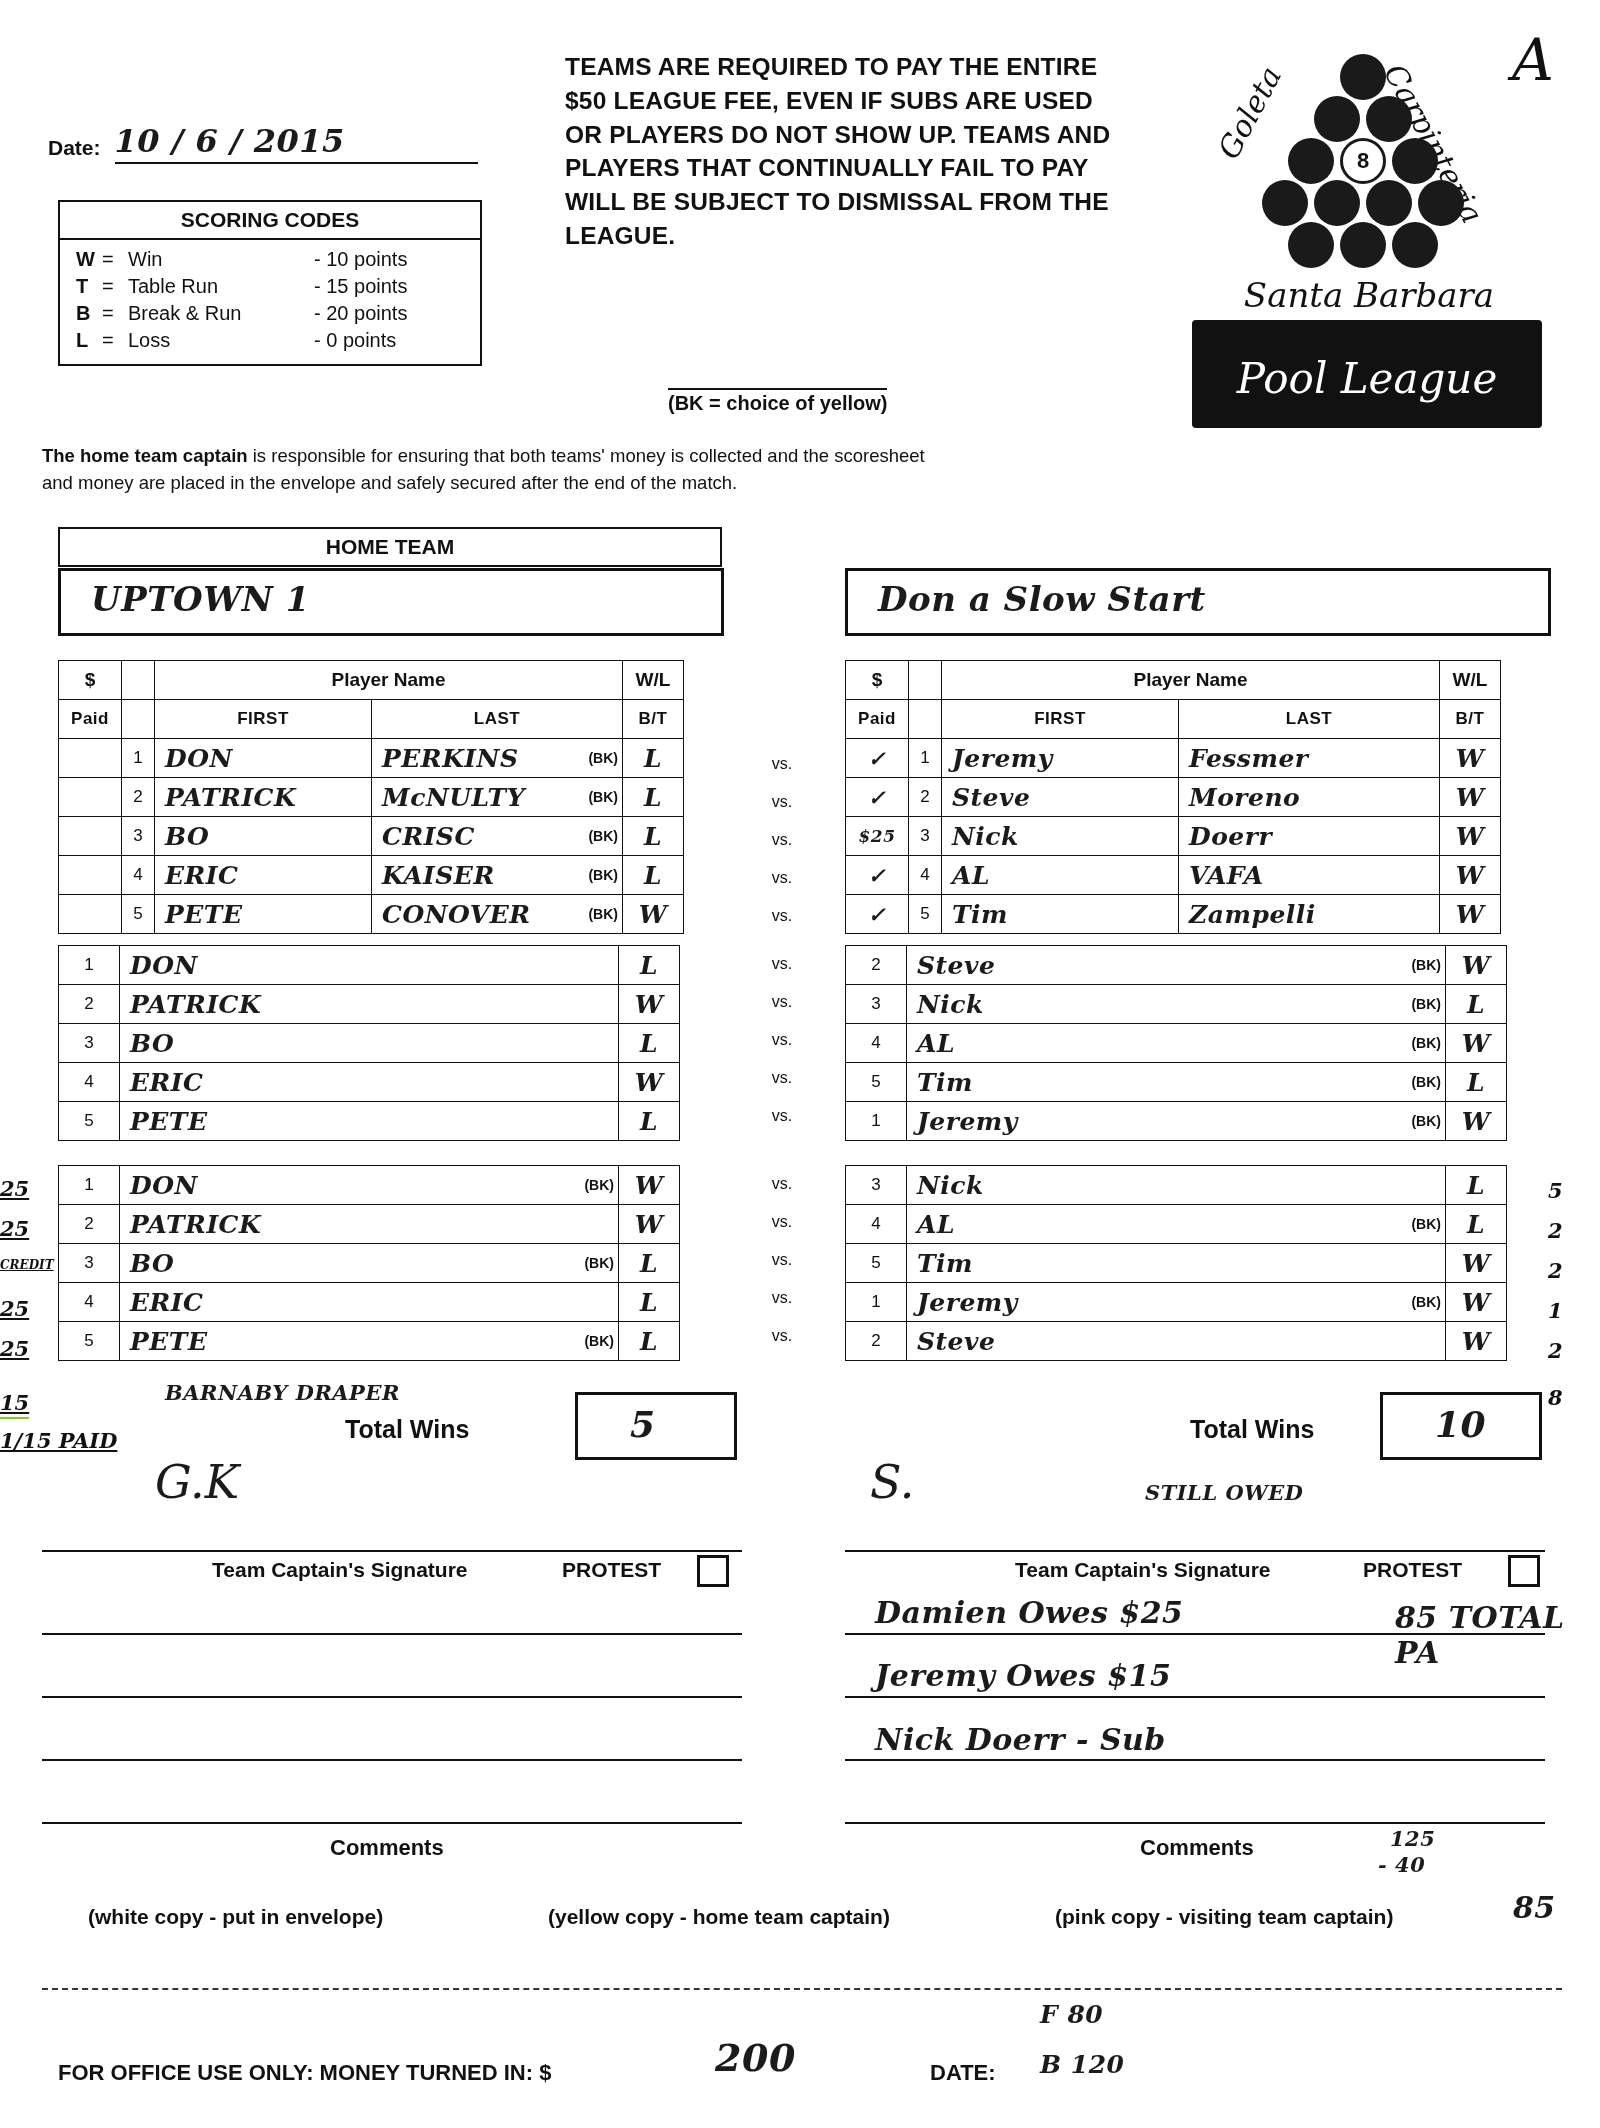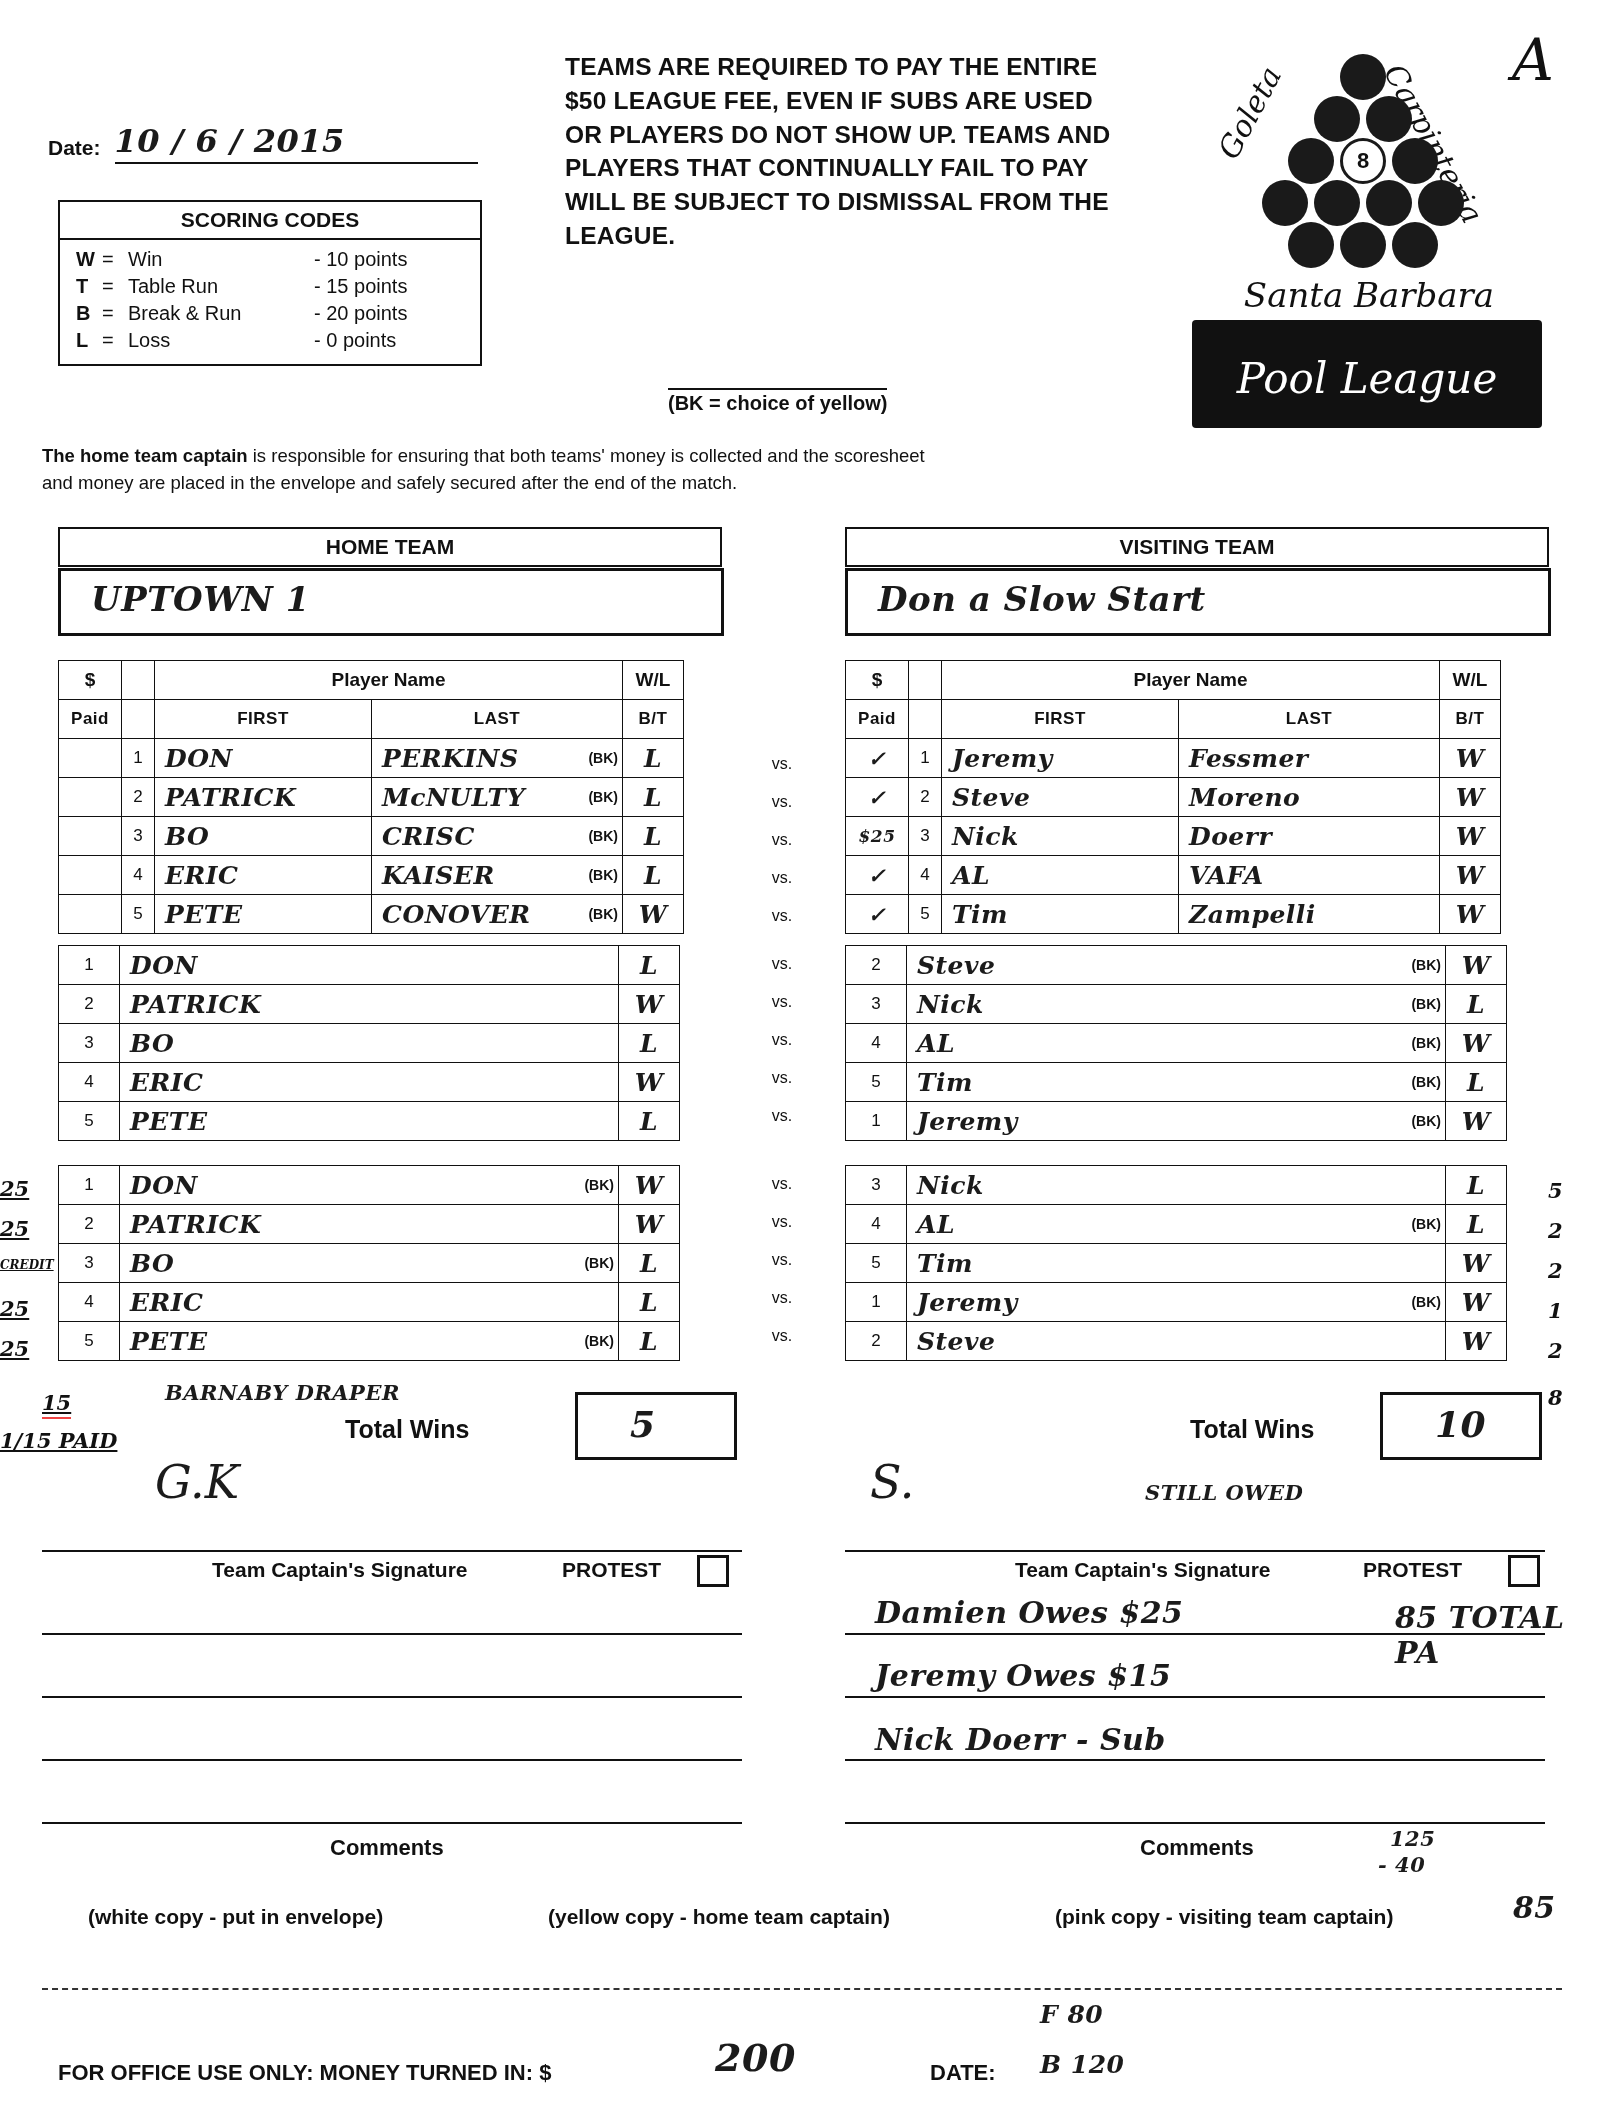--- a/index.html
+++ b/index.html
@@ -425,21 +425,20 @@
 
   <div class="responsibility">
     <b>The home team captain</b>
     <span>is responsible for ensuring that both teams' money is collected and the scoresheet and money are placed in the envelope and safely secured after the end of the match.</span>
   </div>
 
   <div class="team-hdr" id="home-hdr">HOME TEAM</div>
   <div class="team-name-box" id="home-name">
     <span class="hw">UPTOWN 1</span>
   </div>
-  <div class="team-hdr" id="away-hdr">VISITING TEAM</div>
   <div class="team-name-box" id="away-name">
     <span class="hw">Don a Slow Start</span>
   </div>
 
   <table class="match" id="home-r1">
     <tbody>
         <tr>
       <td class="col-paid hdr-cell" rowspan="1">$</td>
       <td class="col-num hdr-cell"></td>
       <td class="col-first hdr-cell" colspan="2" style="width:466px">Player Name</td>
@@ -920,21 +919,21 @@
     <div>vs.</div>
     <div>vs.</div>
     <div>vs.</div>
   </div>
 
   <div class="margin-note" style="top:1176px;">25</div>
   <div class="margin-note" style="top:1216px;">25</div>
   <div class="margin-note" style="top:1258px; font-size:12px;">CREDIT</div>
   <div class="margin-note" style="top:1296px;">25</div>
   <div class="margin-note" style="top:1336px;">25</div>
-  <div class="margin-note" style="top:1390px; border-bottom:2px solid #ef4444; padding-bottom:2px;margin-left:42px;">15</div>
+  <div class="margin-note" style="top:1390px; border-bottom:2px solid #84cc16; padding-bottom:2px;">15</div>
   <div class="margin-note" style="top:1428px;">1/15 PAID</div>
 
   <div class="right-note" style="left:1548px; top:1178px;">5</div>
   <div class="right-note" style="left:1548px; top:1218px;">2</div>
   <div class="right-note" style="left:1548px; top:1258px;">2</div>
   <div class="right-note" style="left:1548px; top:1298px;">1</div>
   <div class="right-note" style="left:1548px; top:1338px;">2</div>
   <div class="right-note" style="left:1548px; top:1385px;">8</div>
 
   <div class="hw hw-sm" style="position:absolute; left:165px; top:1380px;">BARNABY DRAPER</div>

